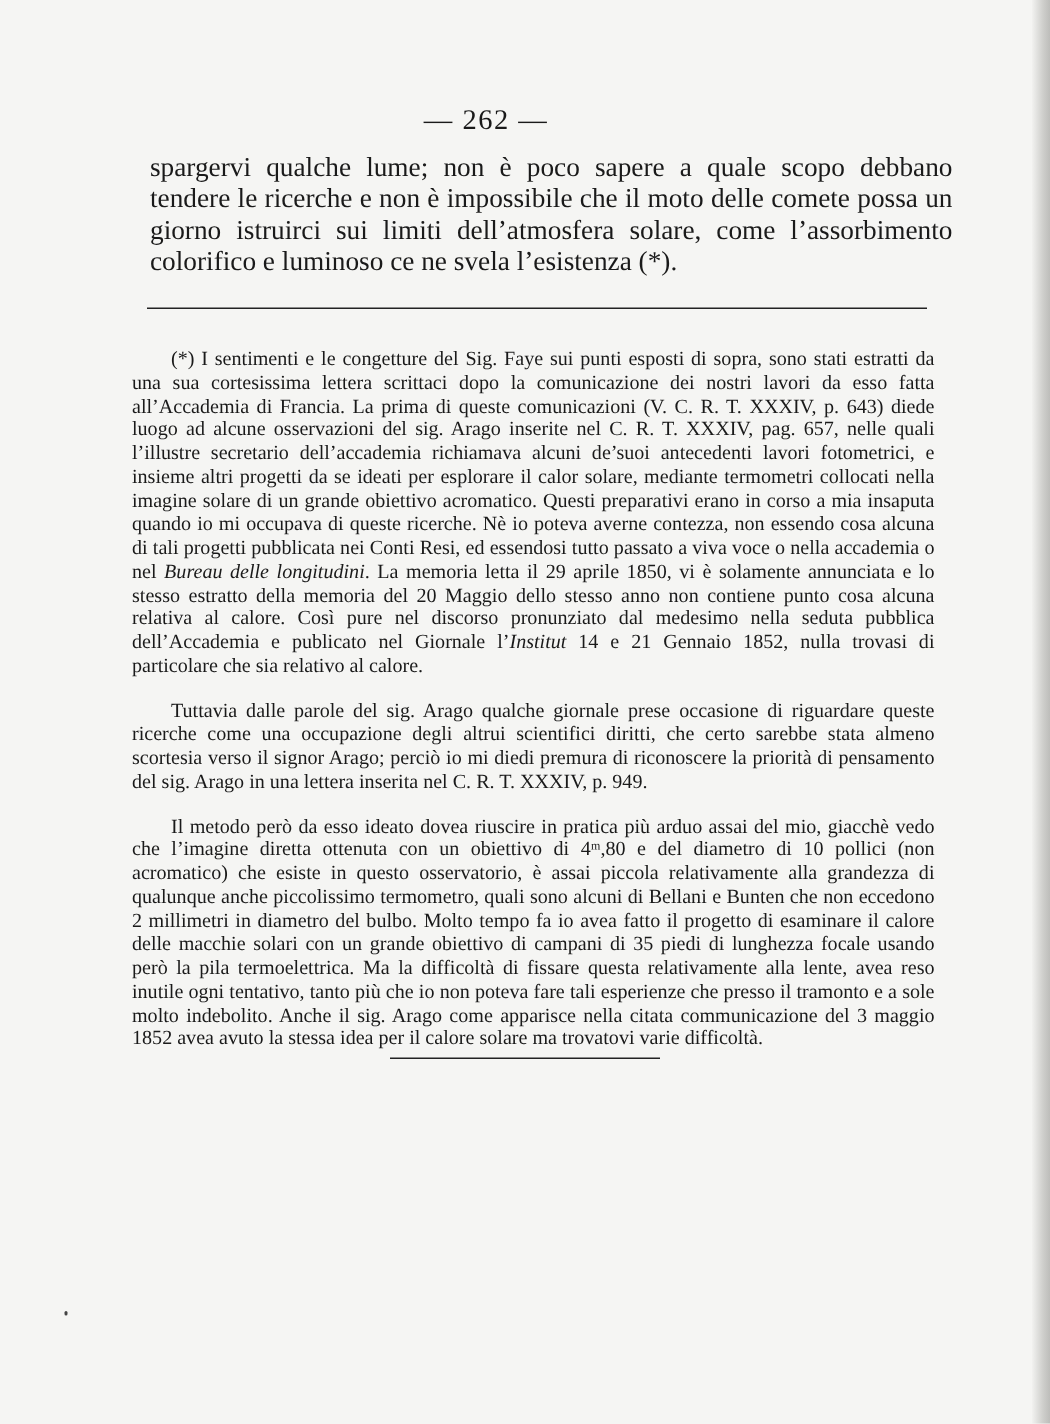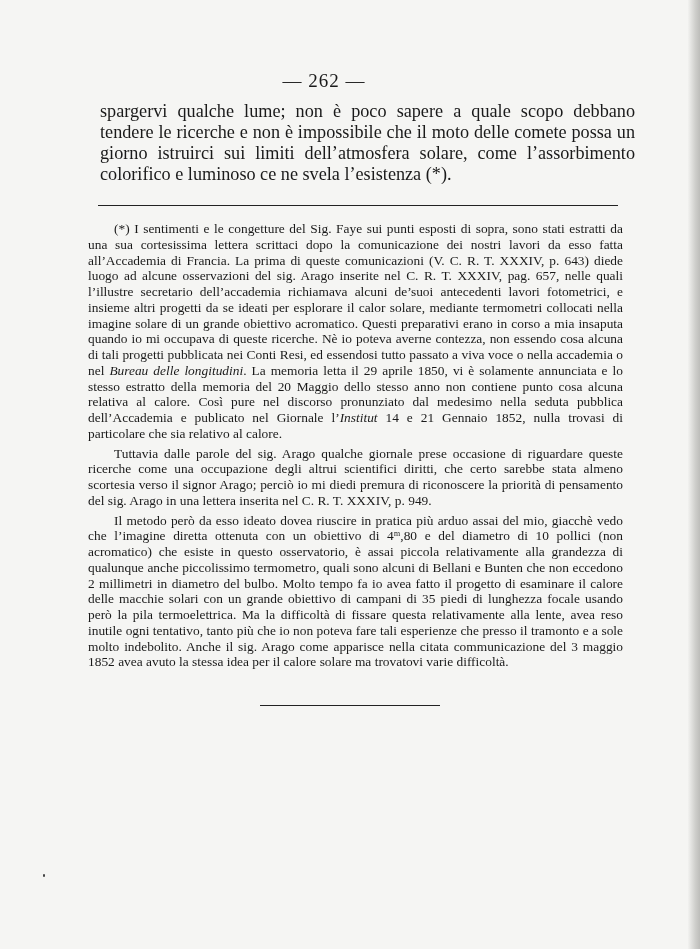--- a/index.html
+++ b/index.html
@@ -25,21 +25,21 @@
     }
     .separator {
       position: absolute; top: 205px; left: 98px; width: 520px; height: 0;
       border-top: 1.4px solid #222;
     }
     .footnotes {
       position: absolute; top: 217px; left: 88px; width: 535px;
       font-size: 13.4px; line-height: 15.75px;
     }
     .footnotes p {
-      margin: 4px 0 4px 0; text-indent: 26px; text-align: justify;
+      margin: 14px 0 4px 0; text-indent: 26px; text-align: justify;
     }
     .footnotes p.last { text-align-last: left; }
     .end-rule {
       position: absolute; top: 705px; left: 260px; width: 180px; height: 0;
       border-top: 1.6px solid #222;
     }
     .speck { position: absolute; width: 2px; height: 3px; background: #444; border-radius: 1px; }
     i { font-style: italic; }
   </style>
 </head>

